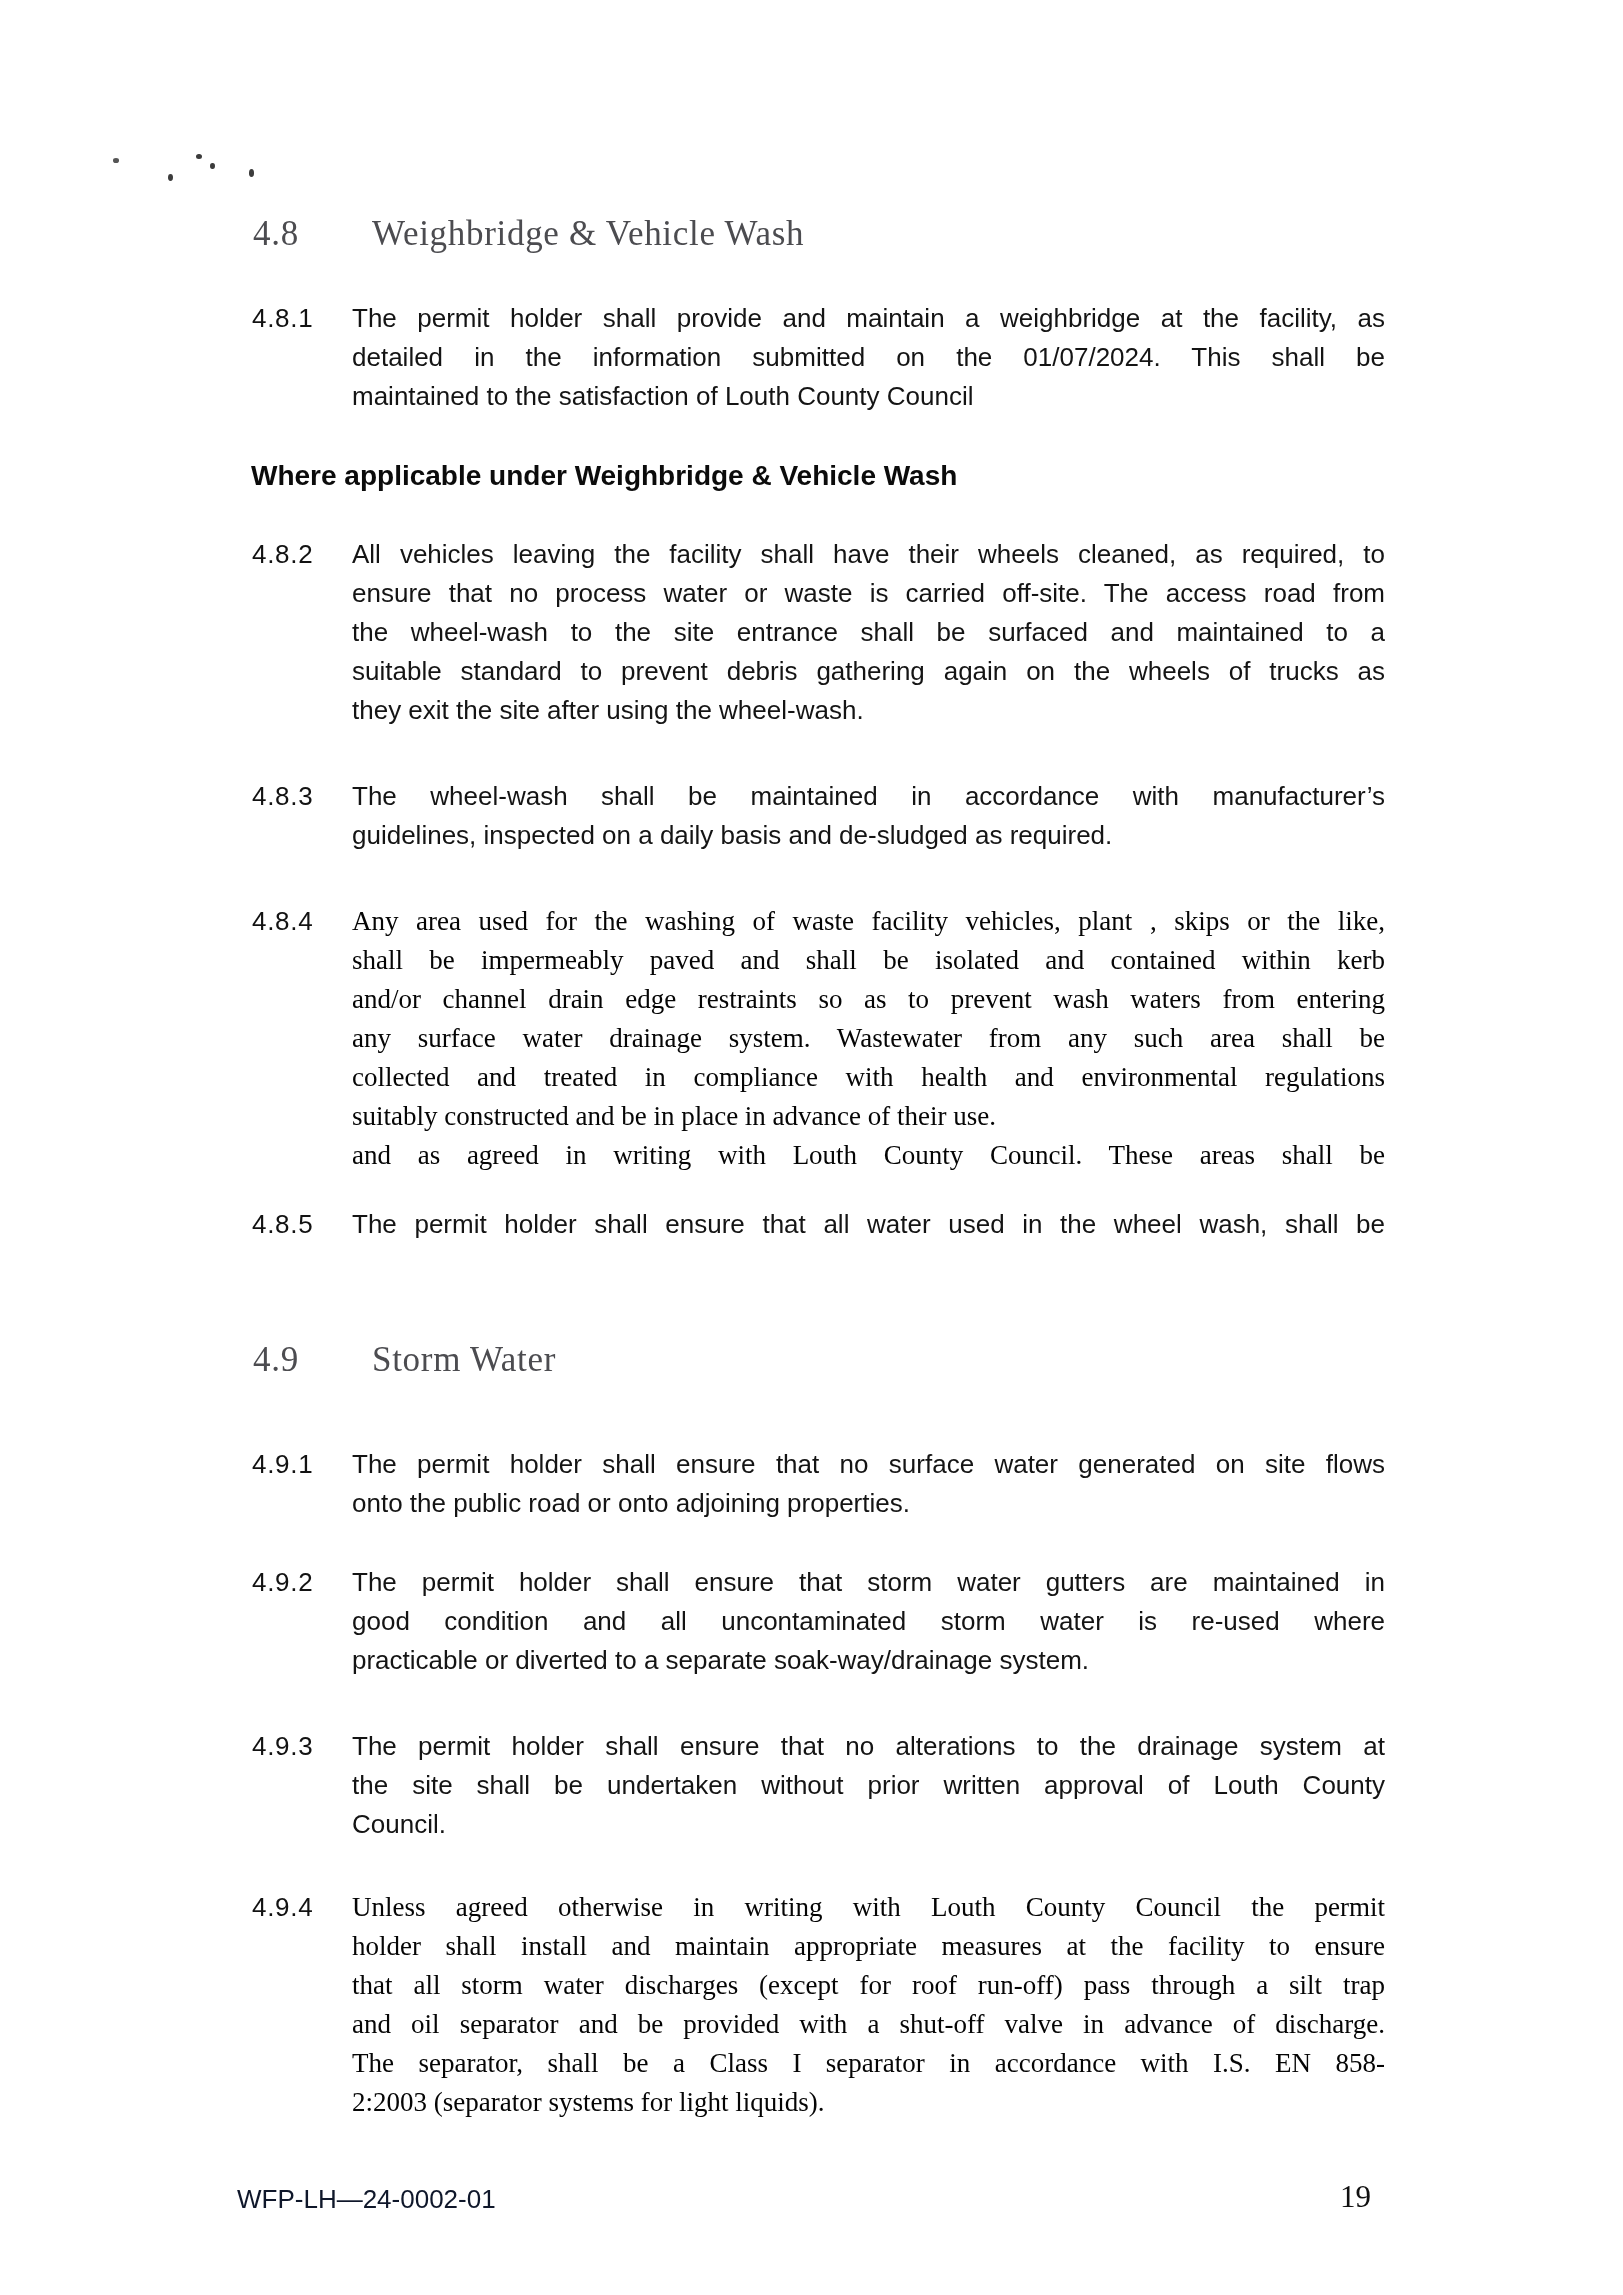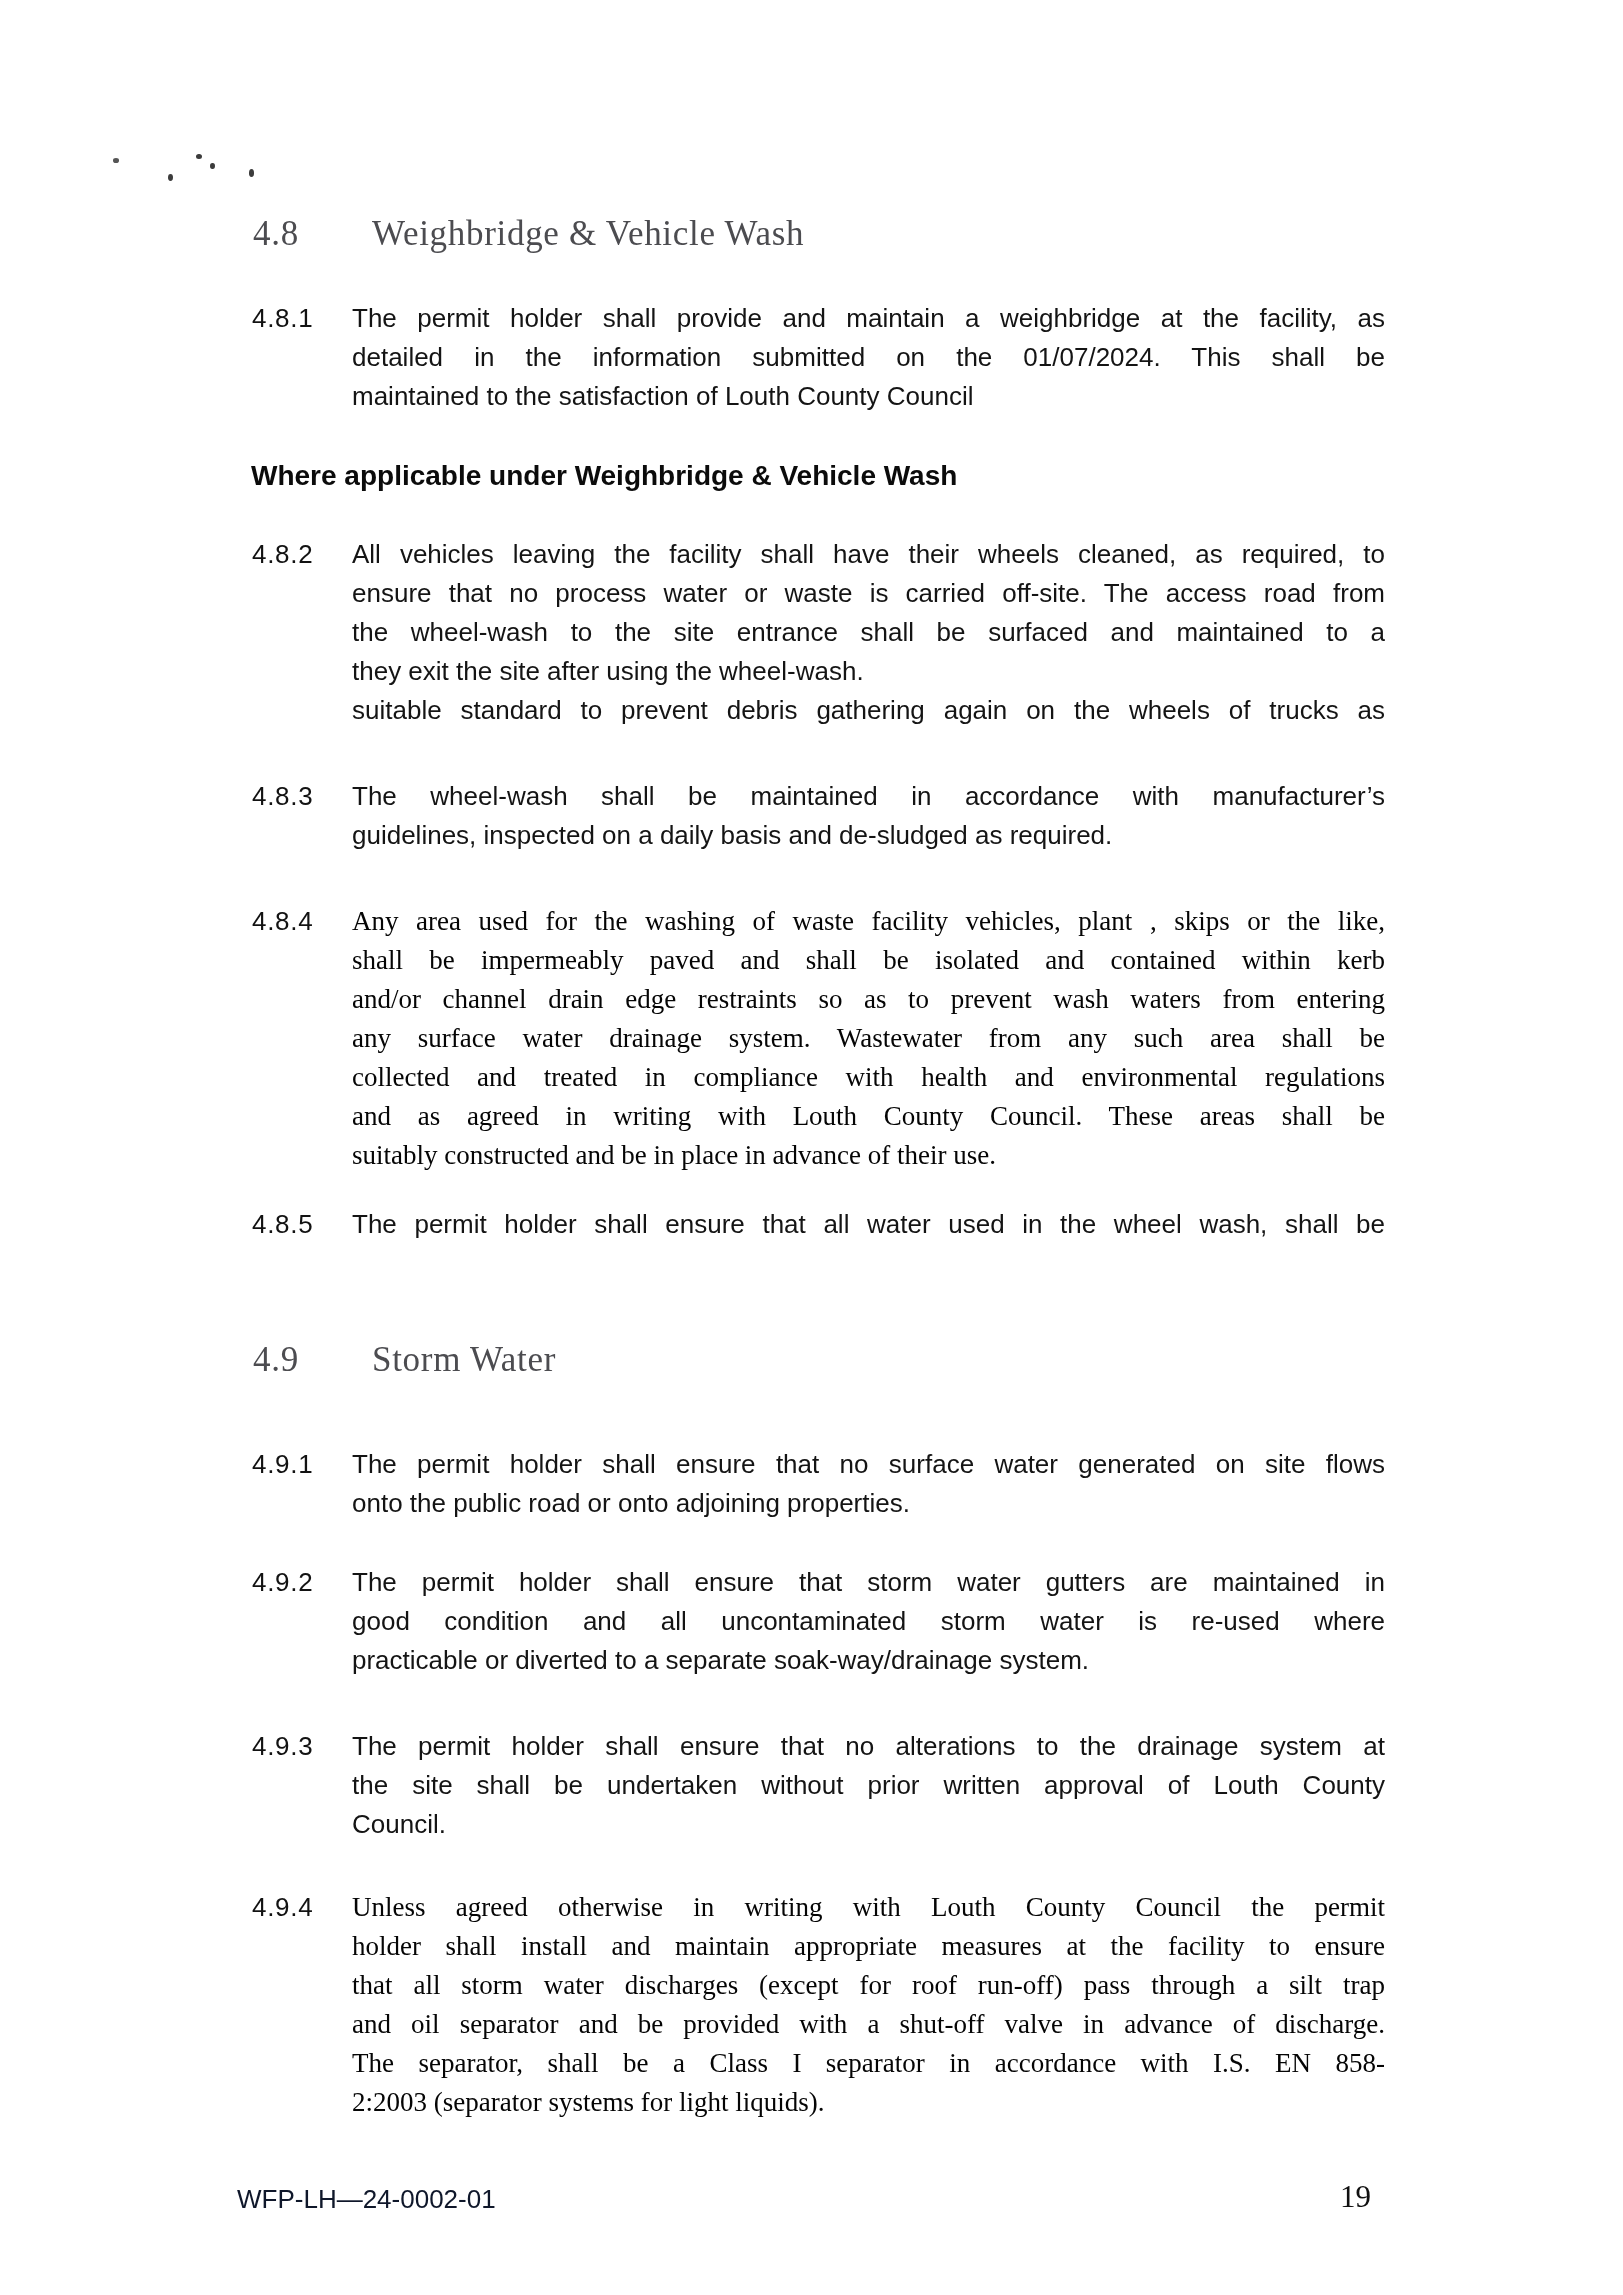--- a/index.html
+++ b/index.html
@@ -140,43 +140,43 @@
   </div>
 
   <div class="note" id="note">Where applicable under Weighbridge &amp; Vehicle Wash</div>
 
   <div class="clause" id="c482">
     <span class="num">4.8.2</span>
     <div class="body">
       <div class="line">All vehicles leaving the facility shall have their wheels cleaned, as required, to</div>
       <div class="line">ensure that no process water or waste is carried off-site. The access road from</div>
       <div class="line">the wheel-wash to the site entrance shall be surfaced and maintained to a</div>
+      <div class="line">suitable standard to prevent debris gathering again on the wheels of trucks as</div>
       <div class="line last">they exit the site after using the wheel-wash.</div>
-      <div class="line">suitable standard to prevent debris gathering again on the wheels of trucks as</div>
     </div>
   </div>
 
   <div class="clause" id="c483">
     <span class="num">4.8.3</span>
     <div class="body">
       <div class="line">The wheel-wash shall be maintained in accordance with manufacturer’s</div>
       <div class="line last">guidelines, inspected on a daily basis and de-sludged as required.</div>
     </div>
   </div>
 
   <div class="clause serif" id="c484">
     <span class="num">4.8.4</span>
     <div class="body">
       <div class="line">Any area used for the washing of waste facility vehicles, plant , skips or the like,</div>
       <div class="line">shall be impermeably paved and shall be isolated and contained within kerb</div>
       <div class="line">and/or channel drain edge restraints so as to prevent wash waters from entering</div>
       <div class="line">any surface water drainage system. Wastewater from any such area shall be</div>
       <div class="line">collected and treated in compliance with health and environmental regulations</div>
+      <div class="line last">suitably constructed and be in place in advance of their use.</div>
       <div class="line">and as agreed in writing with Louth County Council. These areas shall be</div>
-      <div class="line last">suitably constructed and be in place in advance of their use.</div>
     </div>
   </div>
 
   <div class="clause" id="c485">
     <span class="num">4.8.5</span>
     <div class="body">
       <div class="line">The permit holder shall ensure that all water used in the wheel wash, shall be</div>
     </div>
   </div>
 

